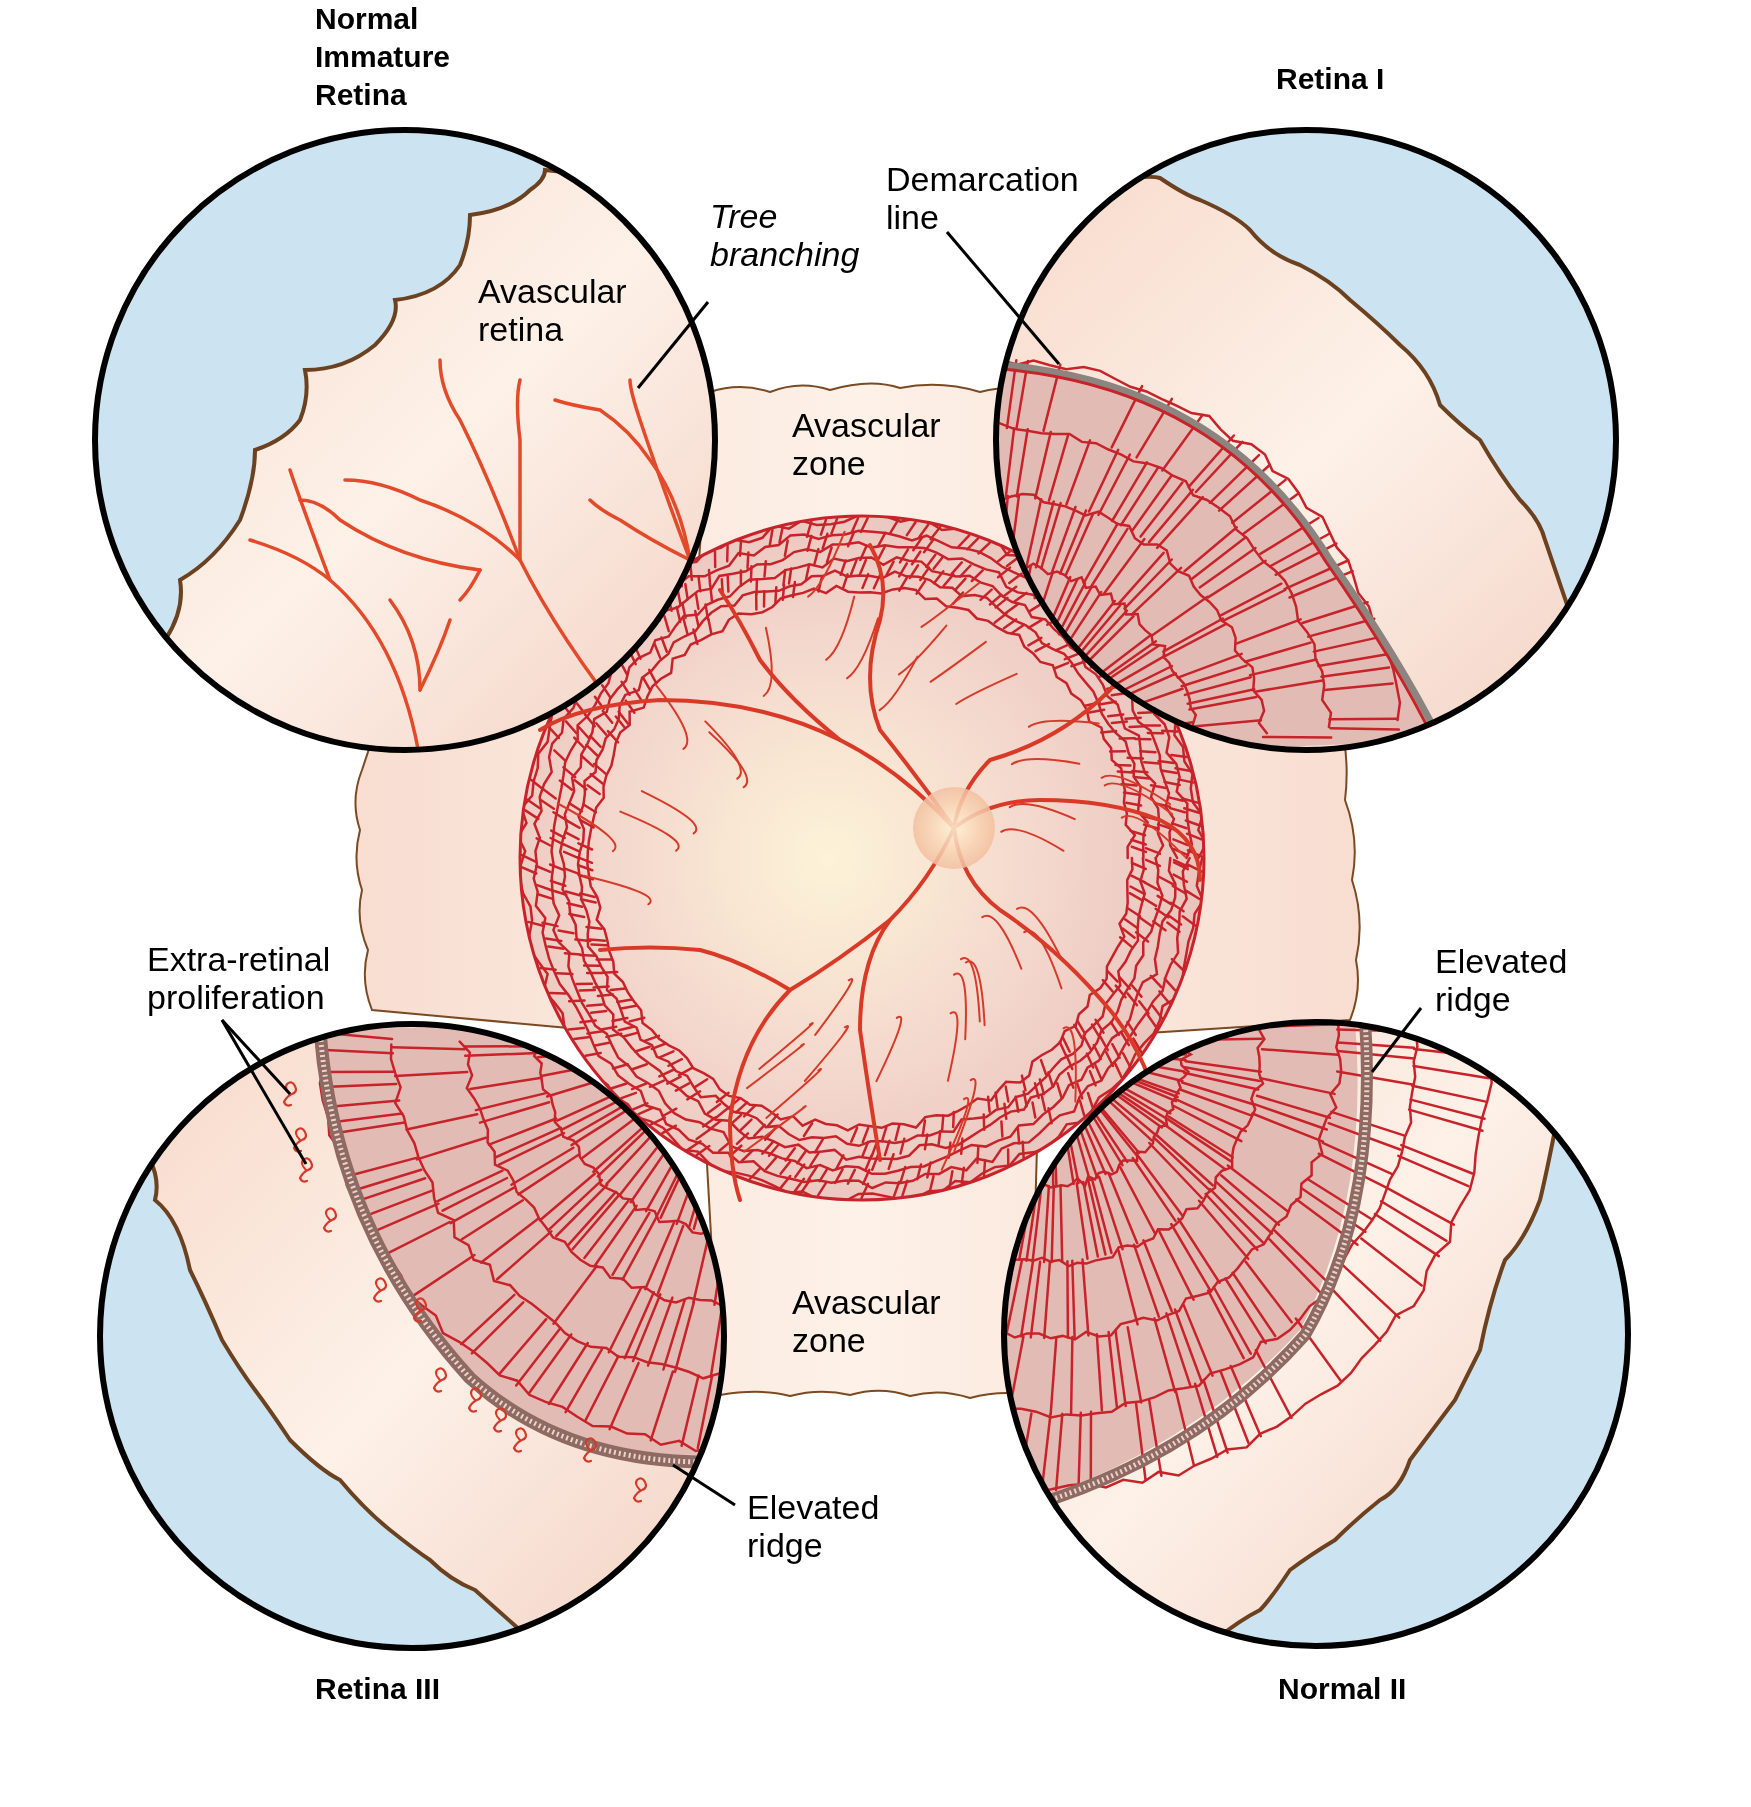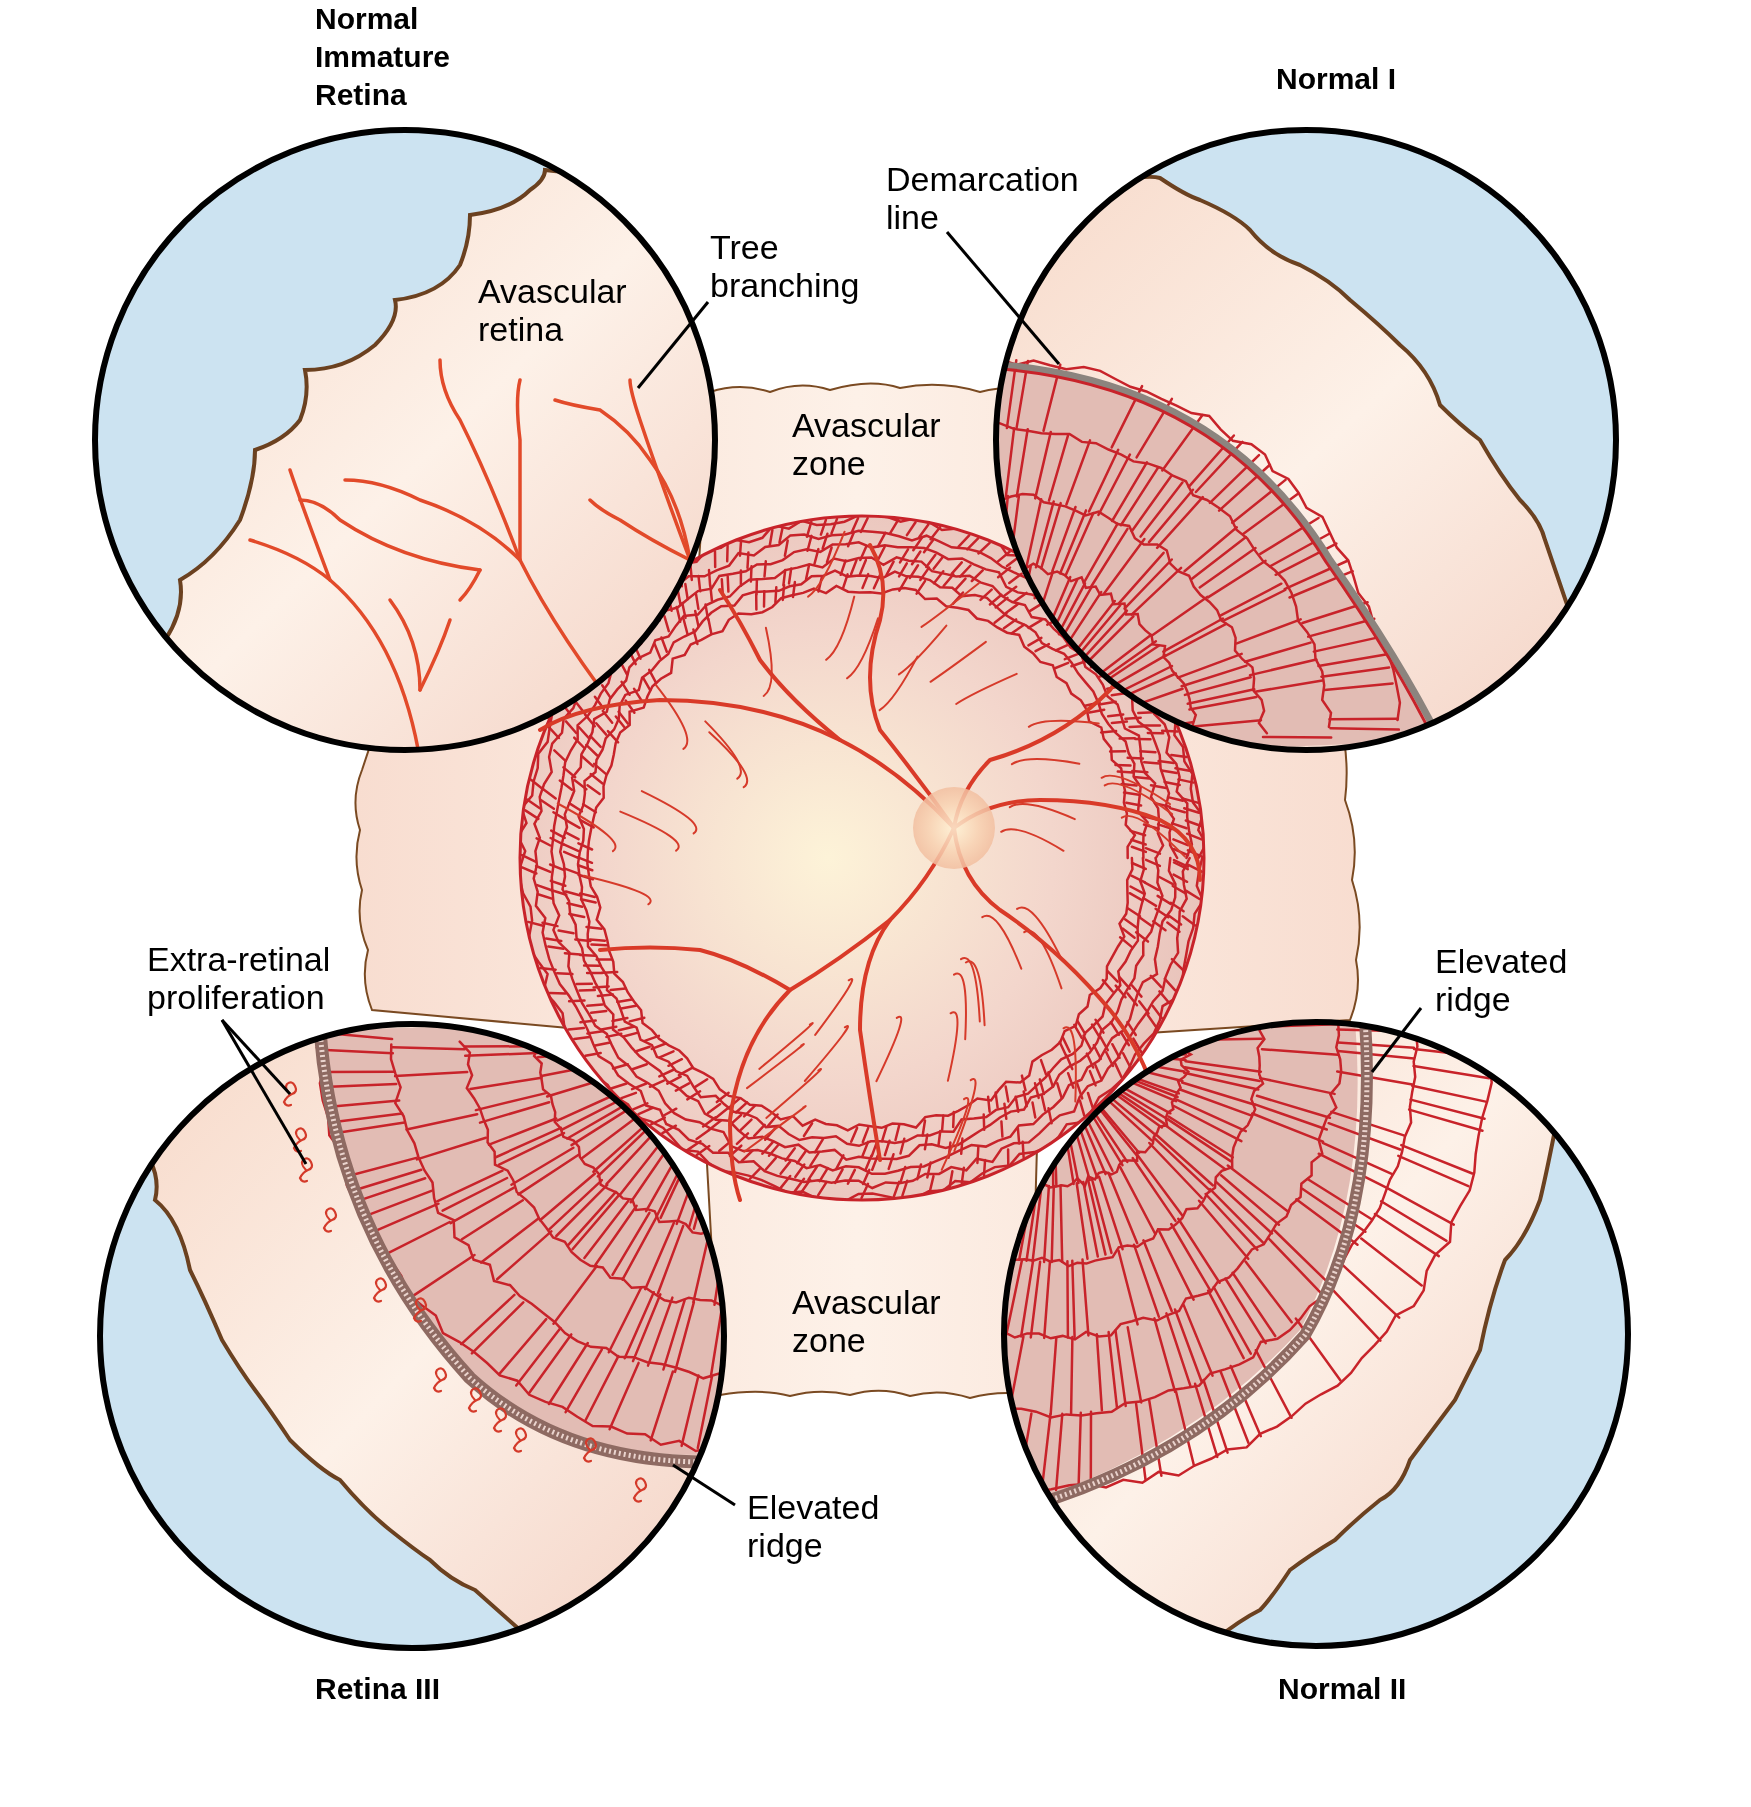--- a/index.html
+++ b/index.html
@@ -1116,28 +1116,28 @@
       <line x1="222" y1="1020" x2="306" y2="1164"></line>
       <line x1="1421" y1="1008" x2="1372" y2="1072"></line>
       <line x1="735" y1="1505" x2="673" y2="1465"></line>
     </g>
   </svg>
 
   
   <div class="ttl" style="left:315px; top:0px;">Normal
 Immature
 Retina</div>
-  <div class="ttl" style="left:1276px; top:60px;">Normal I</div>
+  <div class="ttl" style="left:1276px; top:60px;">Retina I</div>
   <div class="ttl" style="left:315px; top:1670px;">Retina III</div>
   <div class="ttl" style="left:1278px; top:1670px;">Normal II</div>
 
   
   <div class="lbl" style="left:478px; top:272px;">Avascular
 retina</div>
-  <div class="lbl" style="left:710px; top:228px;">Tree
+  <div class="lbl" style="left:710px; top:197px;font-style:italic;">Tree
 branching</div>
   <div class="lbl" style="left:886px; top:160px;">Demarcation
 line</div>
   <div class="lbl" style="left:792px; top:406px;">Avascular
 zone</div>
   <div class="lbl" style="left:792px; top:1283px;">Avascular
 zone</div>
   <div class="lbl" style="left:147px; top:940px;">Extra-retinal
 proliferation</div>
   <div class="lbl" style="left:1435px; top:942px;">Elevated

